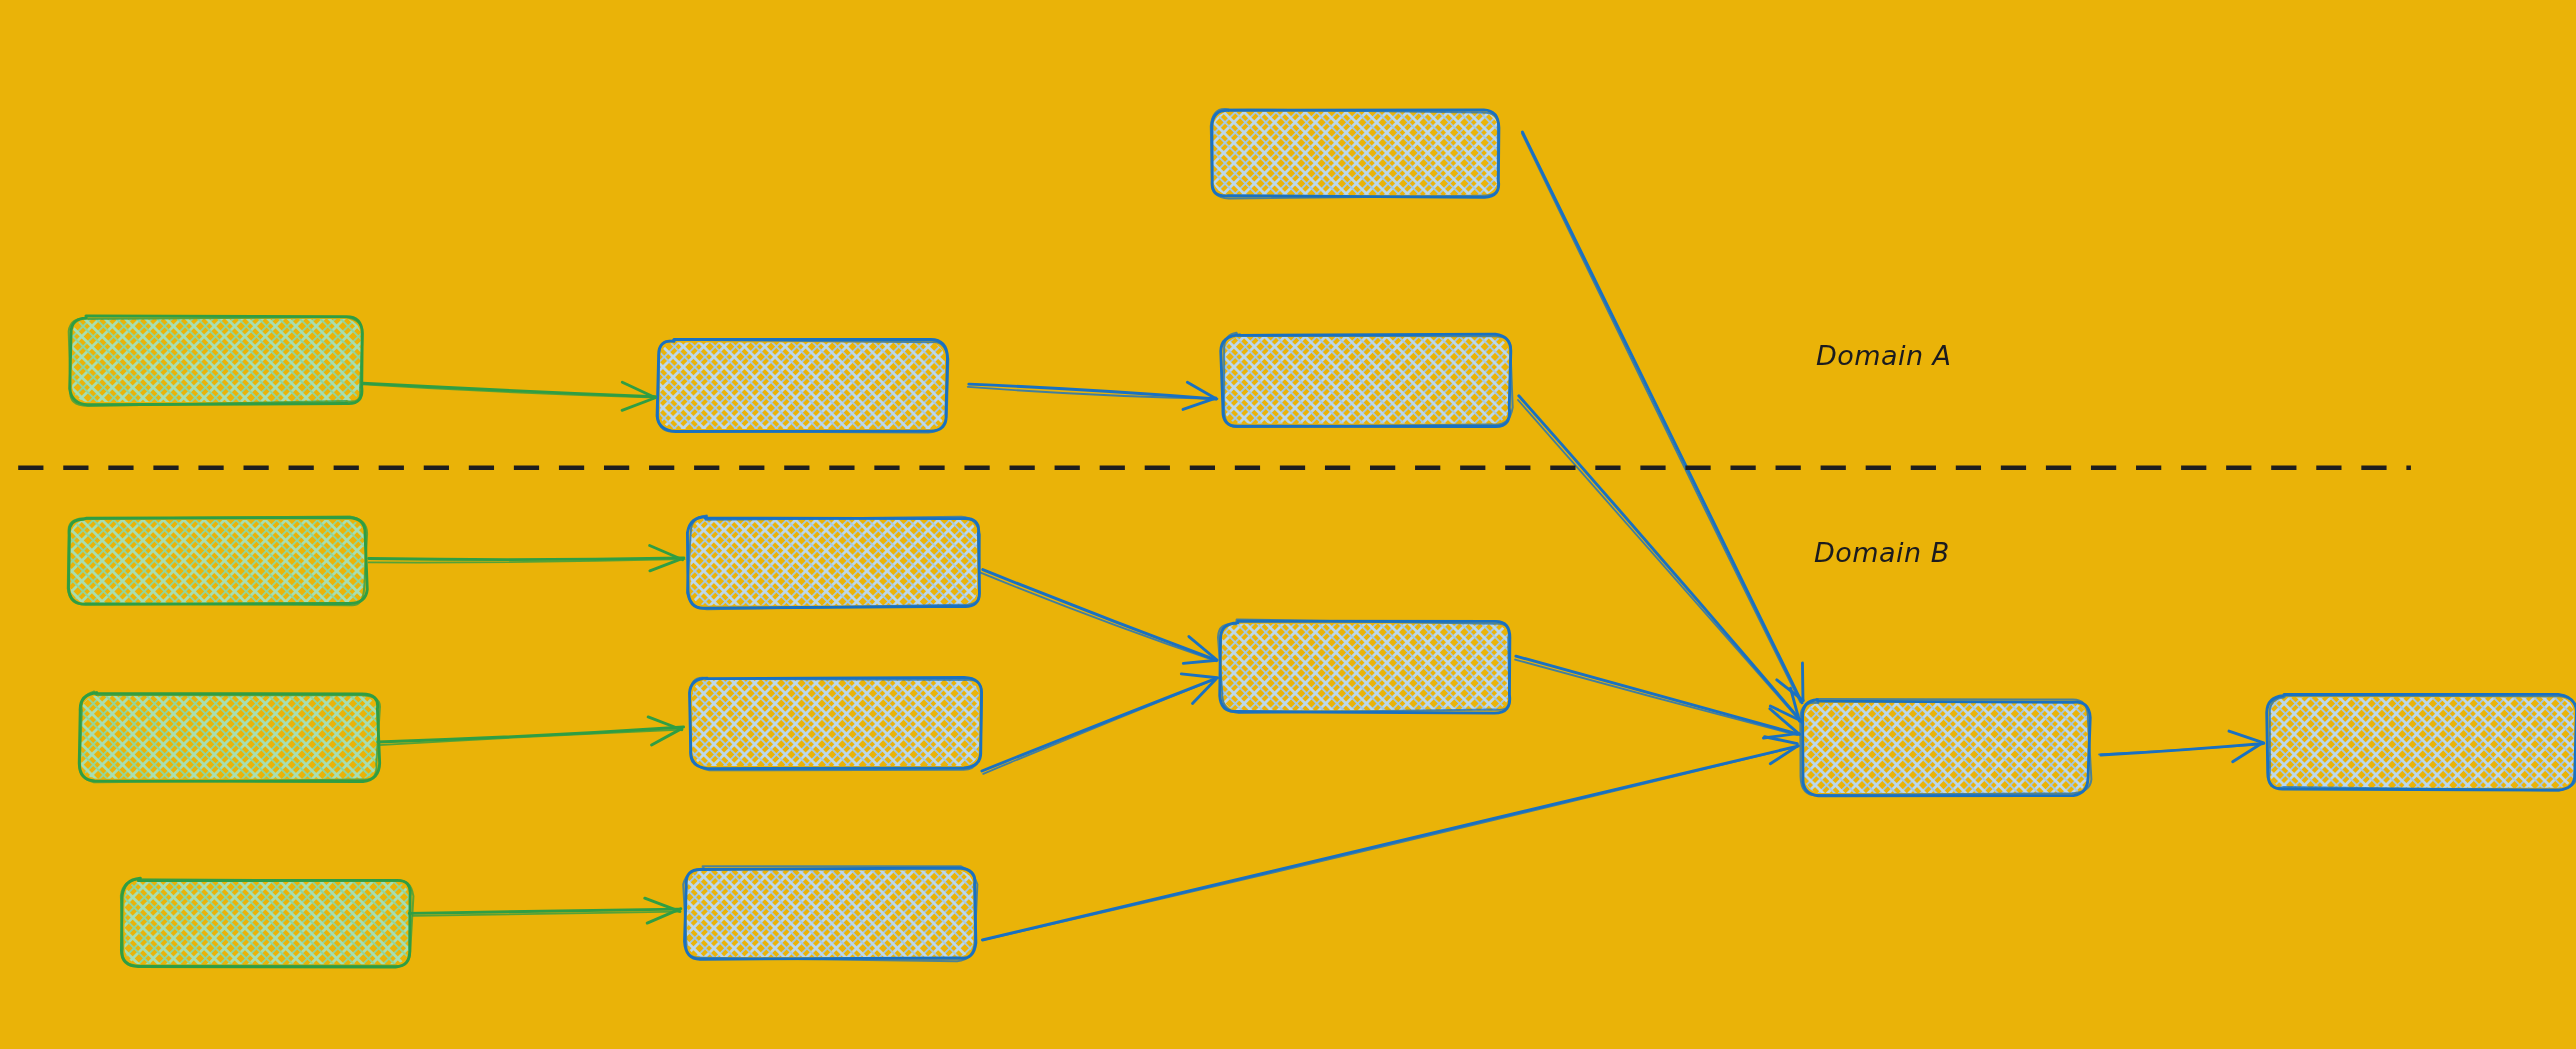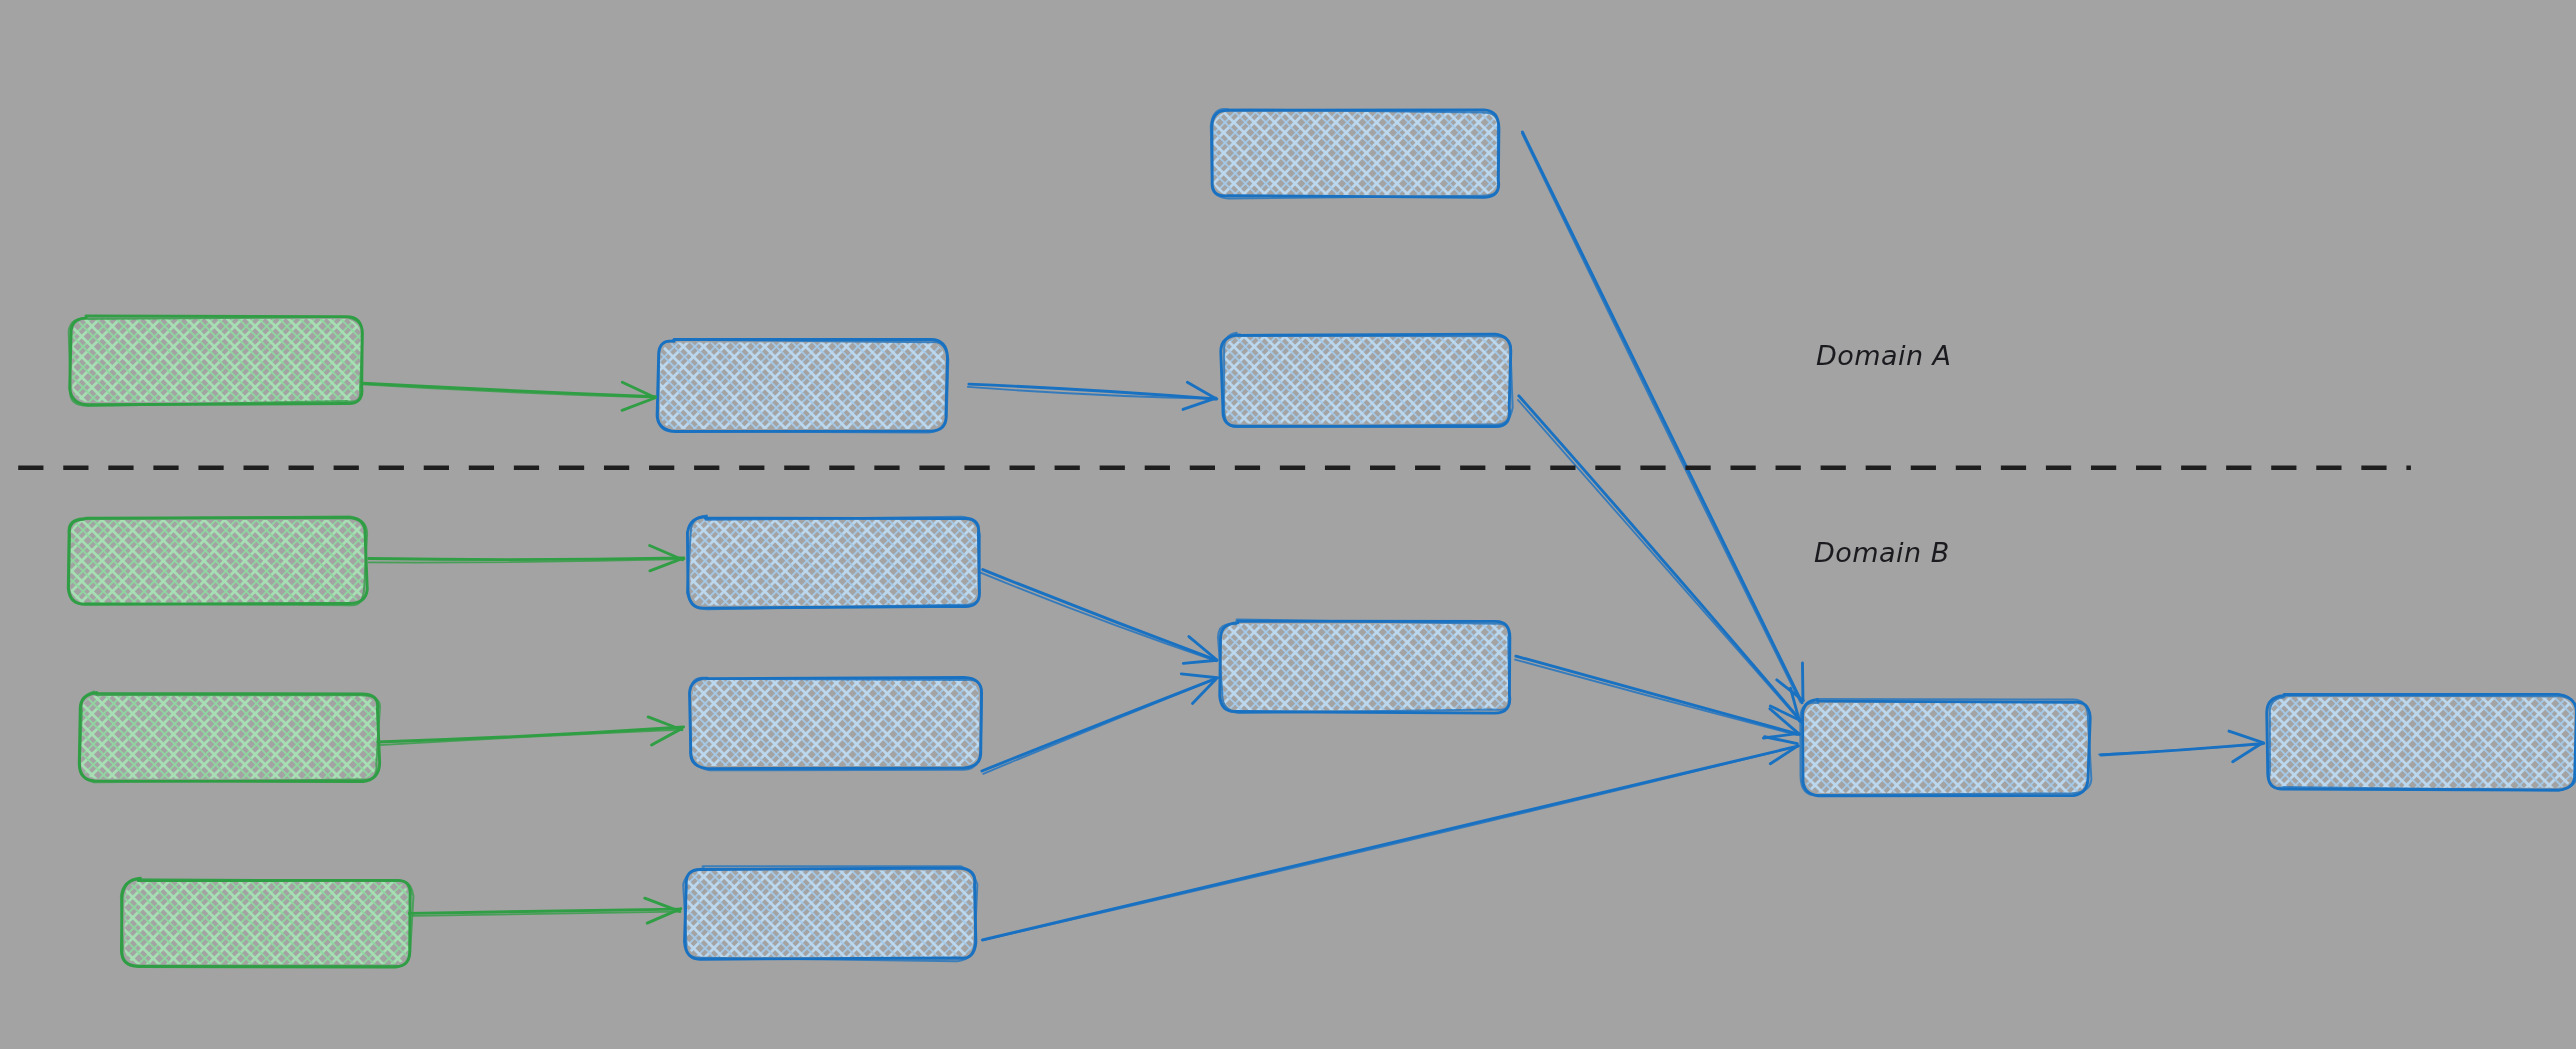--- a/index.html
+++ b/index.html
@@ -11,21 +11,21 @@
   body {
     width: 2576px;
     height: 1049px;
     overflow: hidden;
     font-family: "DejaVu Sans", sans-serif;
   }
   #canvas-root {
     position: relative;
     width: 2576px;
     height: 1049px;
-    background: #a3a3a3;
+    background: #eab308;
   }
   svg#diagram {
     display: block;
     width: 2576px;
     height: 1049px;
   }
   .domain-label {
     font-family: "DejaVu Sans", sans-serif;
     font-size: 30px;
     font-weight: 400;

